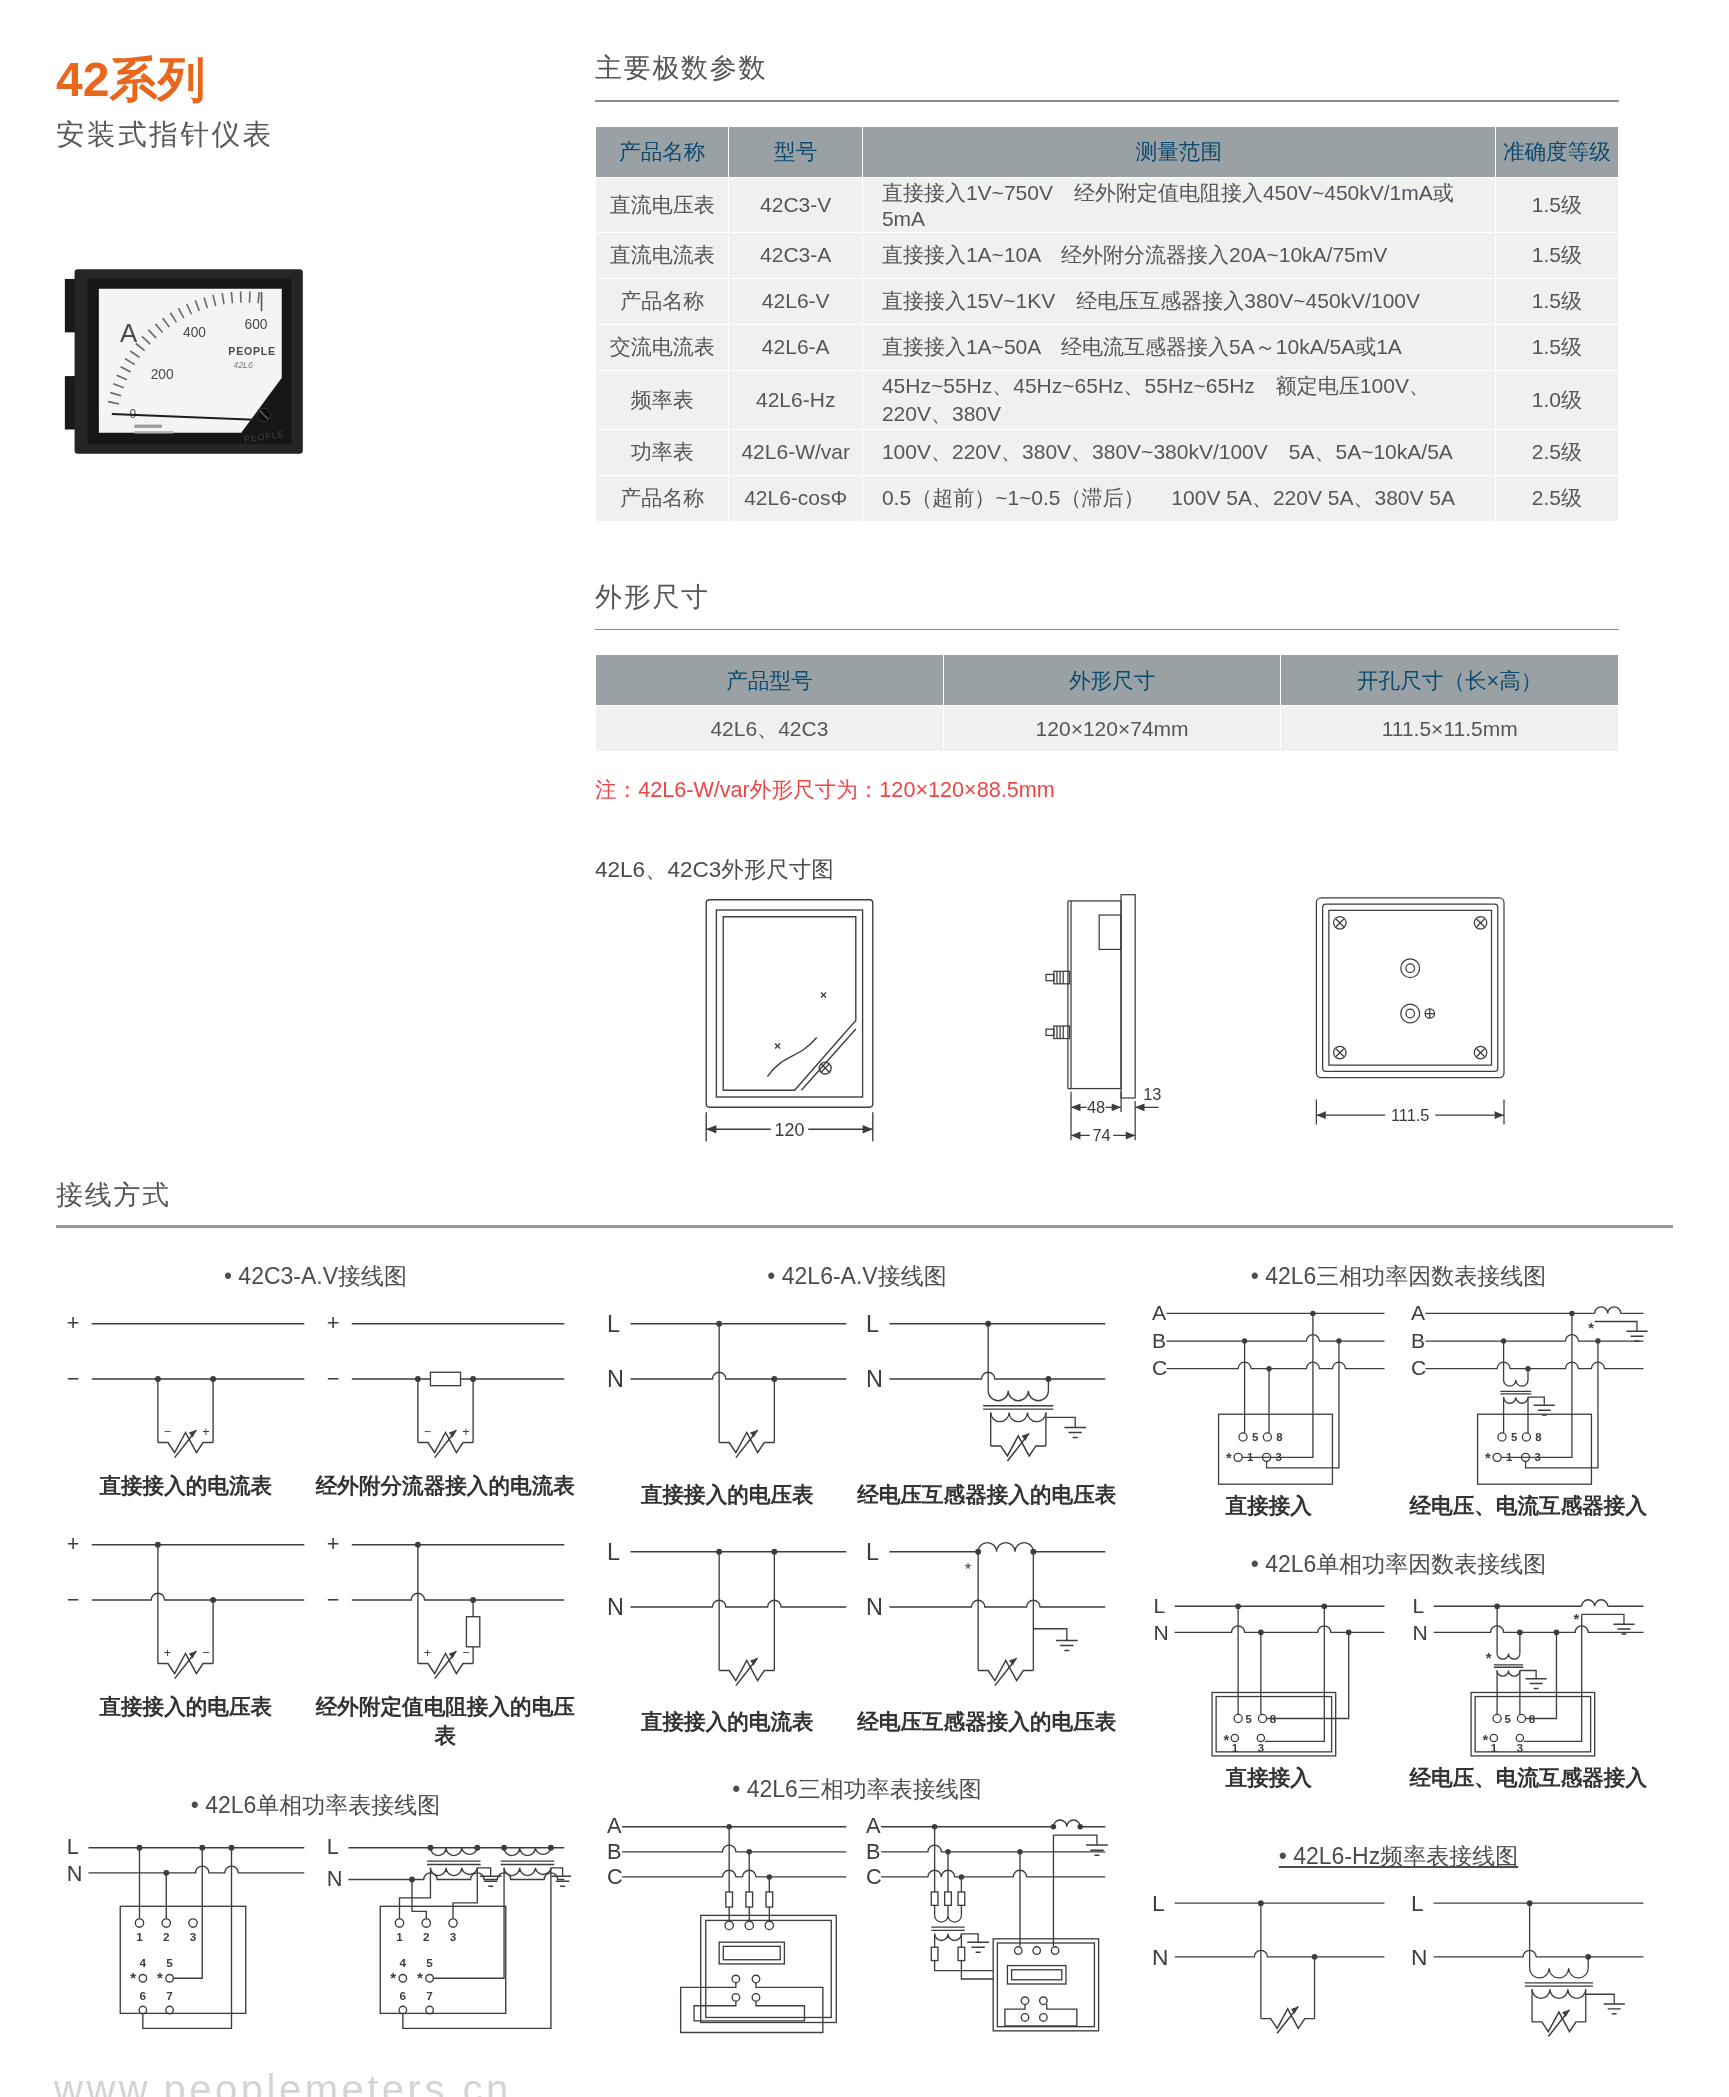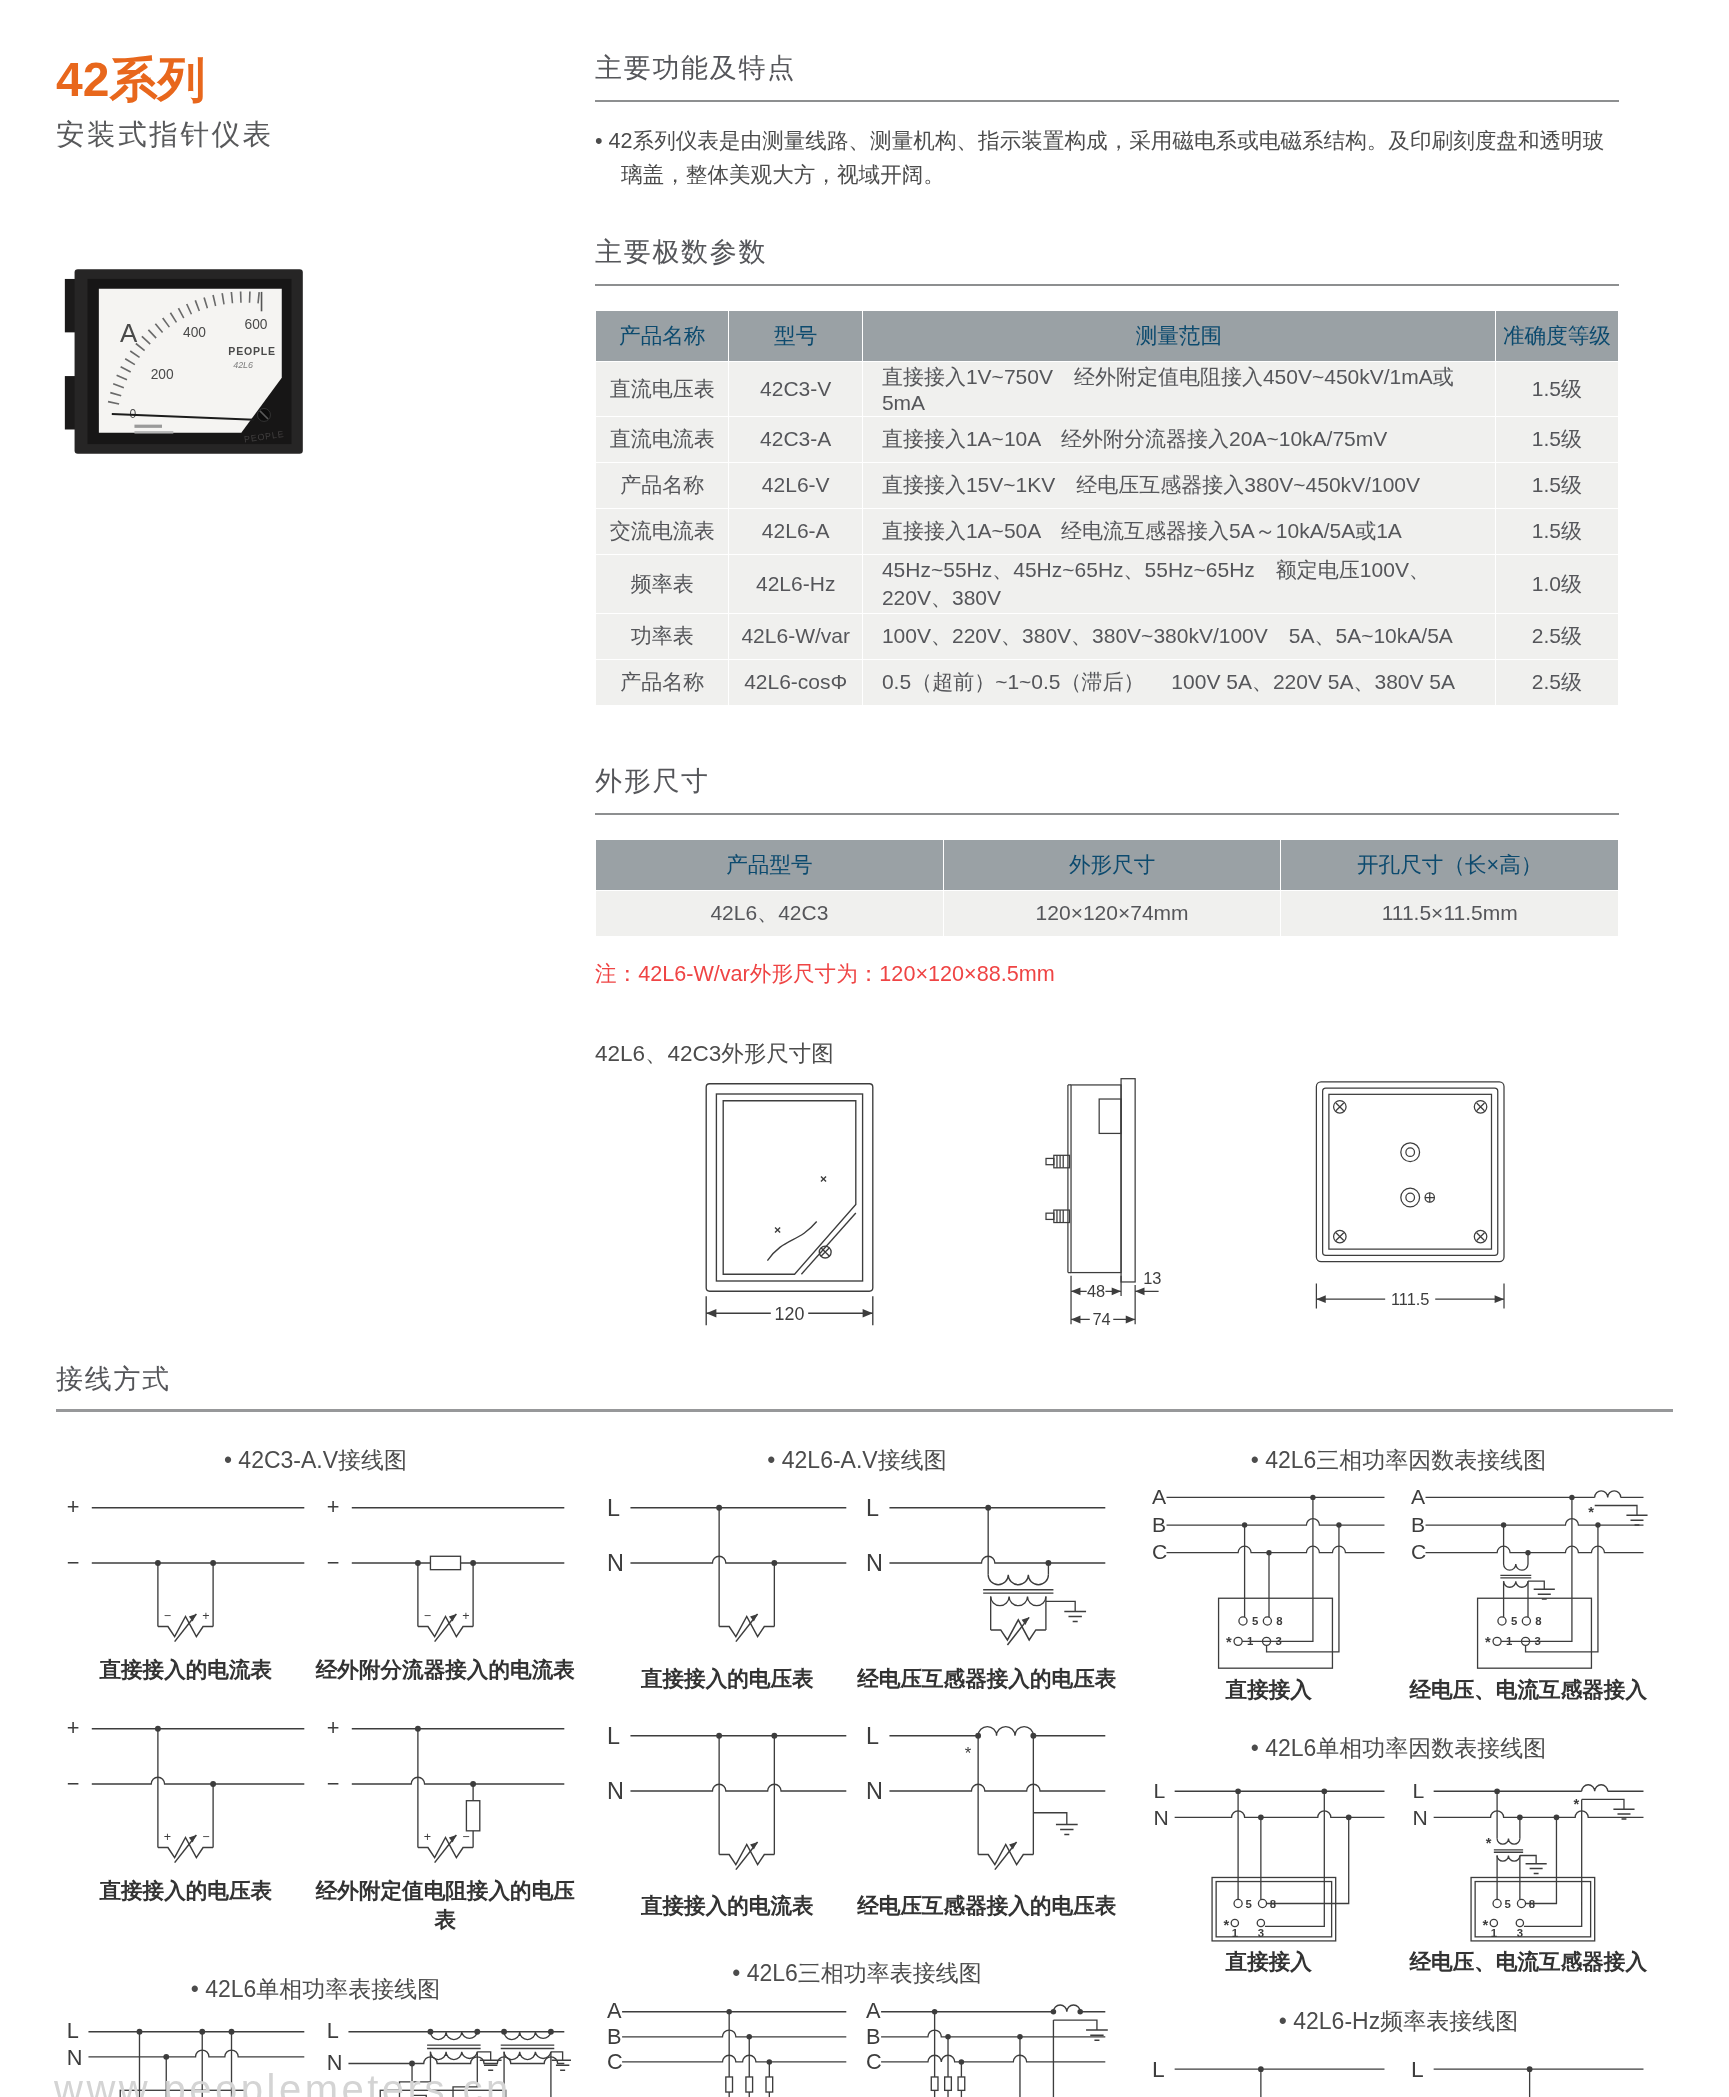--- a/index.html
+++ b/index.html
@@ -139,25 +139,20 @@
         <line x1="64" y1="195" x2="240" y2="202" stroke="#1c1c1c" stroke-width="2.5"></line>
         <rect x="92" y="208" width="34" height="4" fill="#9a9a9a"></rect>
         <rect x="92" y="216" width="48" height="3" fill="#b5b5b5"></rect>
         <circle cx="252" cy="196" r="8" fill="#0d0d0d" stroke="#3c3c3c"></circle>
         <line x1="247" y1="191" x2="257" y2="201" stroke="#5a5a5a" stroke-width="2"></line>
         <text x="228" y="230" font-size="11" fill="#403e3e" letter-spacing="1" transform="rotate(-8 228 230)">PEOPLE</text>
       </svg>
     </div>
 
     <div class="right-col">
-      <div class="features">
-        <h2 class="sec">主要功能及特点</h2>
-        <div class="rule"></div>
-        <p>• 42系列仪表是由测量线路、测量机构、指示装置构成，采用磁电系或电磁系结构。及印刷刻度盘和透明玻璃盖，整体美观大方，视域开阔。</p>
-      </div>
 
       <h2 class="sec">主要极数参数</h2>
       <div class="rule"></div>
       <table class="gtab">
         <colgroup>
             <col style="width:13%">
             <col style="width:13%">
             <col style="width:62%">
             <col style="width:12%">
           </colgroup>
@@ -703,21 +698,21 @@
               <circle class="tc" cx="108" cy="182" r="4.5"></circle>
                 <text class="sm" x="108" y="199" text-anchor="middle">1</text>
               <circle class="tc" cx="140" cy="182" r="4.5"></circle>
                 <text class="sm" x="140" y="199" text-anchor="middle">3</text>
               <path d="M216,30 V186 H145 M185,52 V158 H147"></path>
             </svg>
             <div class="dlabel">经电压、电流互感器接入</div>
           </div>
         </div>
 
-        <div class="gh" style="margin-top:30px;">• 42L6-Hz频率表接线图</div>
+        <div class="gh" style="margin-top:49px;text-decoration:underline;">• 42L6-Hz频率表接线图</div>
         <div class="dgrid">
           <div class="dcell">
             <svg class="diag" viewBox="0 0 300 210" width="244">
                 <use href="#d-ln-volt-direct"></use>
               </svg>
 
           </div>
           <div class="dcell">
             <svg class="diag" viewBox="0 0 300 210" width="244">
                 <use href="#d-ln-volt-pt"></use>

